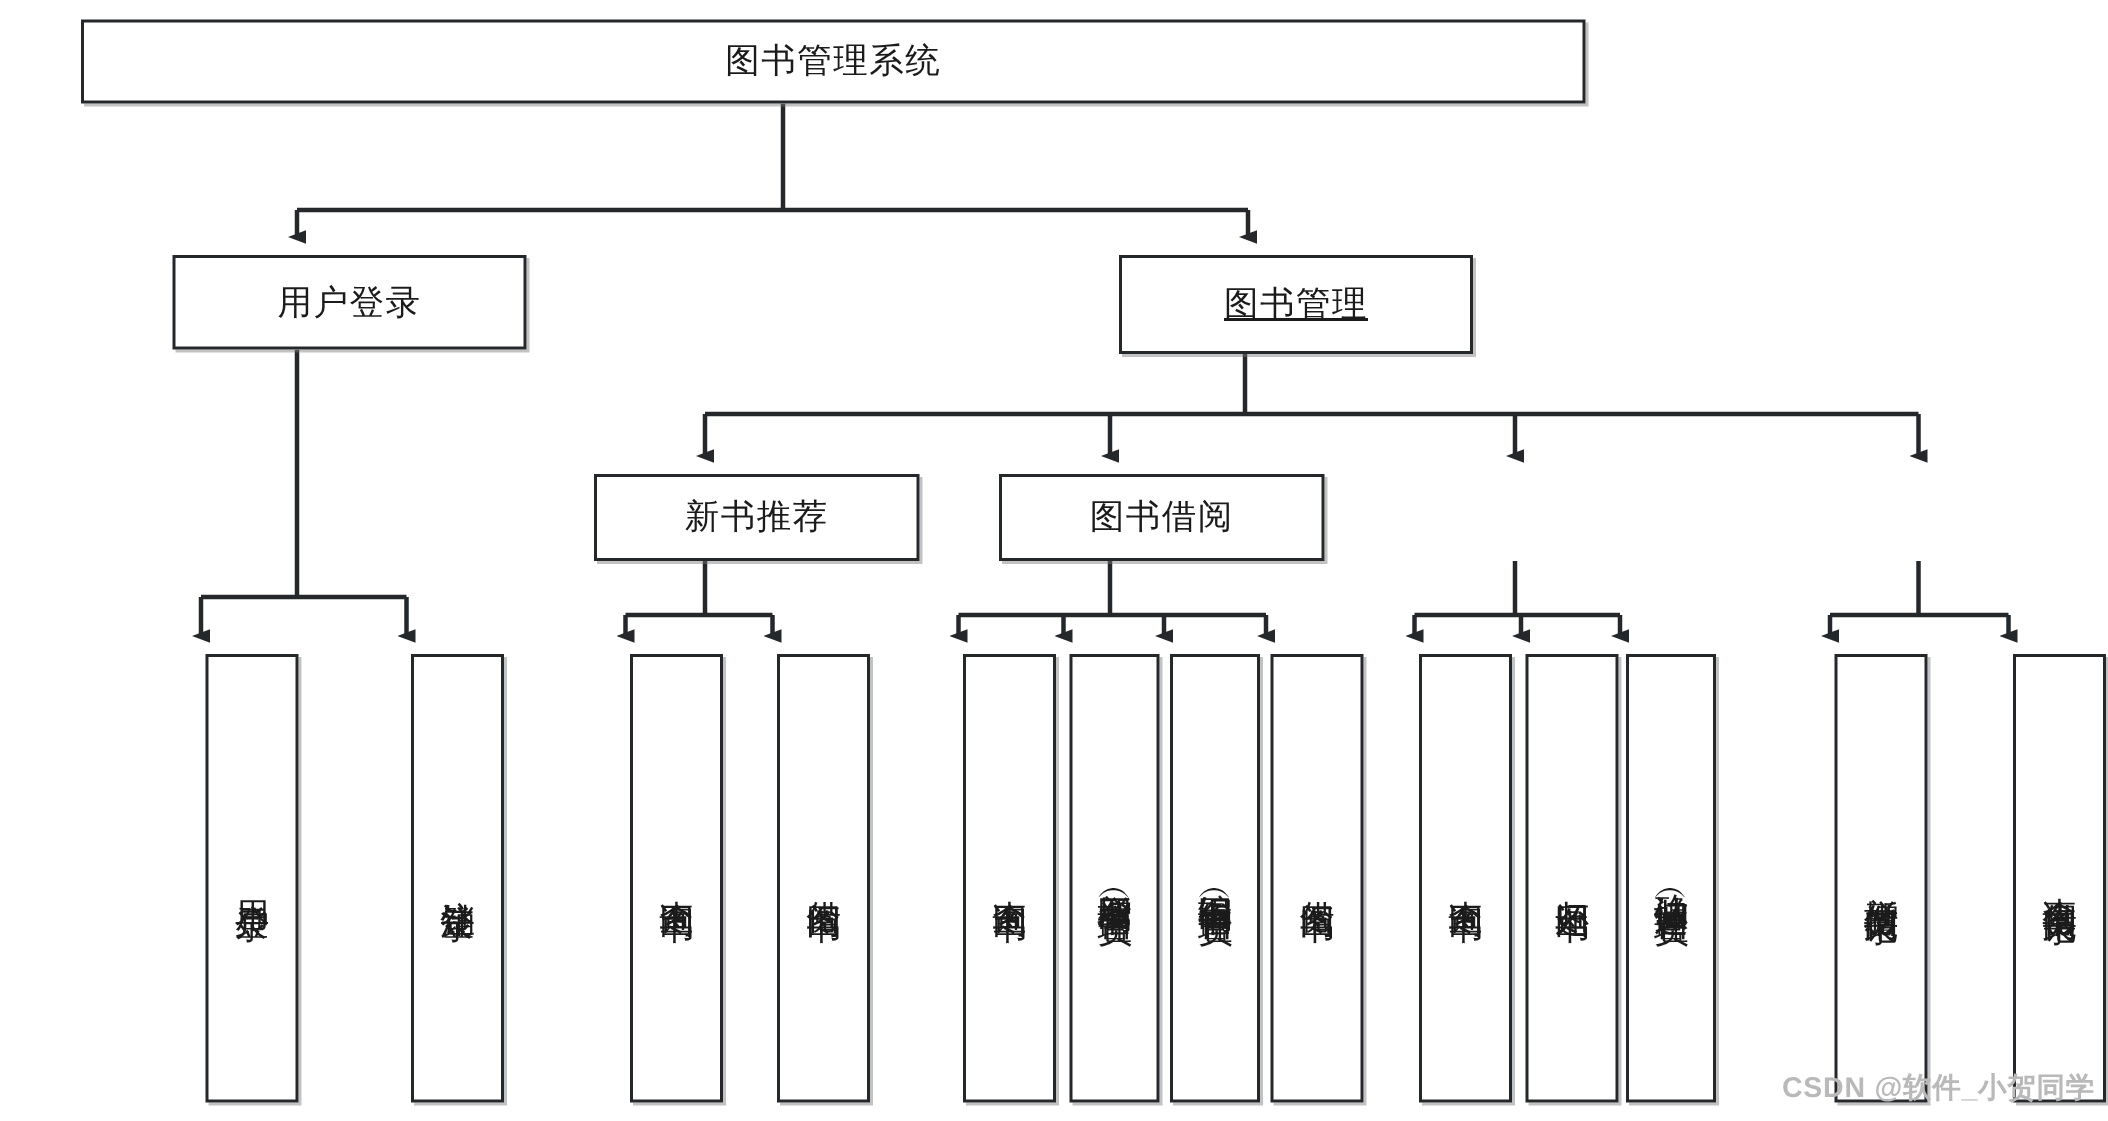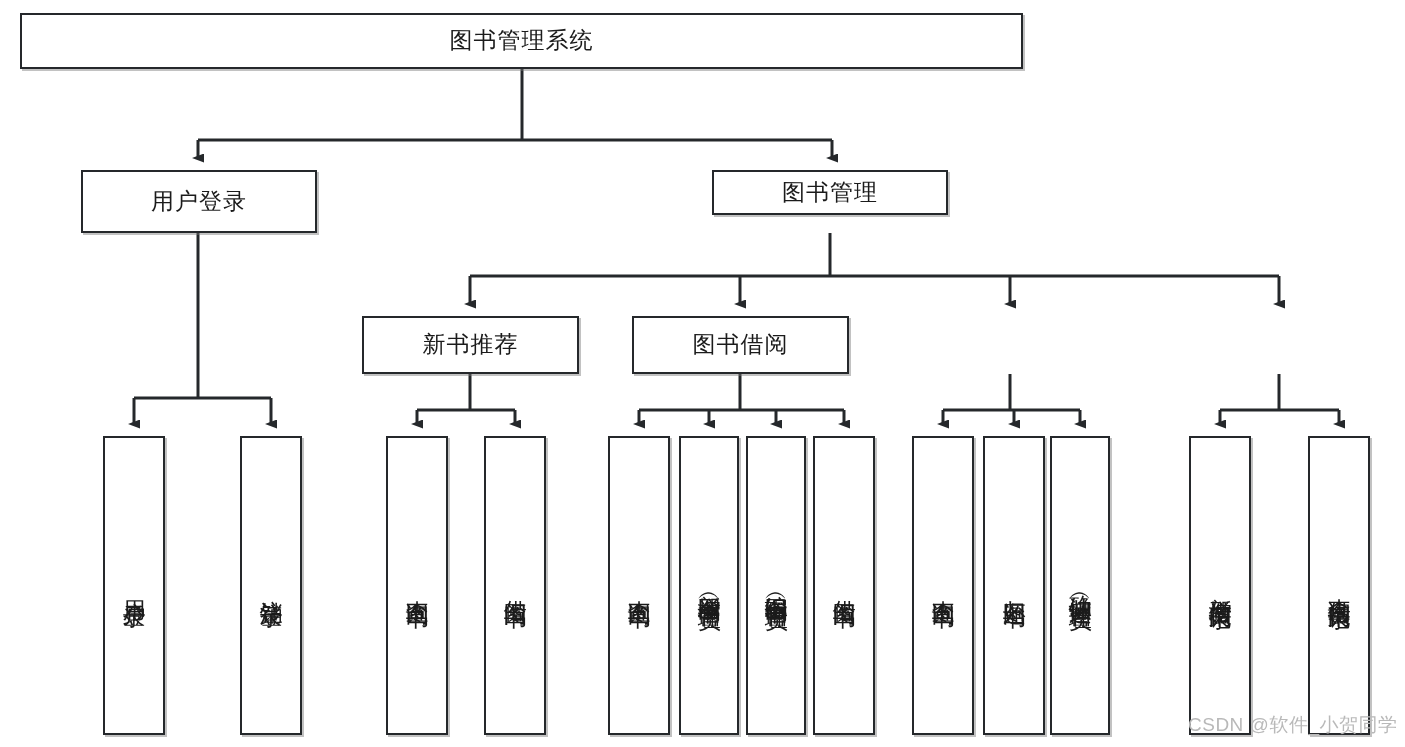--- a/index.html
+++ b/index.html
@@ -7,35 +7,37 @@
     width:1405px;height:747px;overflow:hidden;
     font-family:"Liberation Sans","DejaVu Sans",sans-serif;
   }
   #diagram-root{position:relative;width:1405px;height:747px;background:#fff;}
   svg.edges{position:absolute;left:0;top:0;width:1405px;height:747px;}
   .node{
     position:absolute;box-sizing:border-box;
     background:#ffffff;border:2px solid #25282b;
     display:flex;align-items:center;justify-content:center;
     color:#1b1b1b;
+    margin-left:34px;
   }
   .node.shadow{box-shadow:2px 2px 0 0 rgba(120,120,120,.45);}
   .node-h .label{
     font-size:23px;line-height:1.1;white-space:nowrap;letter-spacing:1px;
   }
   .node-v{align-items:center;justify-content:center;}
   .node-v .label{
     writing-mode:vertical-rl;text-orientation:upright;
     font-size:23px;line-height:1.28;letter-spacing:2px;
     white-space:nowrap;max-height:286px;
   }
   .watermark{
     position:absolute;left:1188px;top:712px;
     font-size:19px;color:#b9b9b9;letter-spacing:.5px;white-space:nowrap;
     font-family:"Liberation Sans","DejaVu Sans",sans-serif;
+    font-weight:bold;
   }
 </style>
 </head>
 <body>
 
 <div id="diagram-root">
 
   <svg class="edges" viewBox="0 0 1405 747" xmlns="http://www.w3.org/2000/svg">
     <defs>
       <marker id="arrow" markerWidth="12" markerHeight="12" refX="4.5" refY="6" orient="auto" markerUnits="userSpaceOnUse">
@@ -86,21 +88,21 @@
     </g>
   </svg>
 
   <div class="node node-h shadow" style="left:20px;top:13px;width:1003px;height:56px;">
     <span class="label">图书管理系统</span>
   </div>
 
   <div class="node node-h shadow" style="left:81px;top:170px;width:236px;height:63px;">
     <span class="label">用户登录</span>
   </div>
-  <div class="node node-h shadow" style="left:712px;top:170px;width:236px;height:45px;">
+  <div class="node node-h shadow" style="left:712px;top:170px;width:236px;height:66px;text-decoration:underline;">
     <span class="label">图书管理</span>
   </div>
 
   <div class="node node-h shadow" style="left:632px;top:316px;width:217px;height:58px;">
     <span class="label">图书借阅</span>
   </div>
   <div class="node node-h shadow" style="left:362px;top:316px;width:217px;height:58px;">
     <span class="label">新书推荐</span>
   </div>
 

